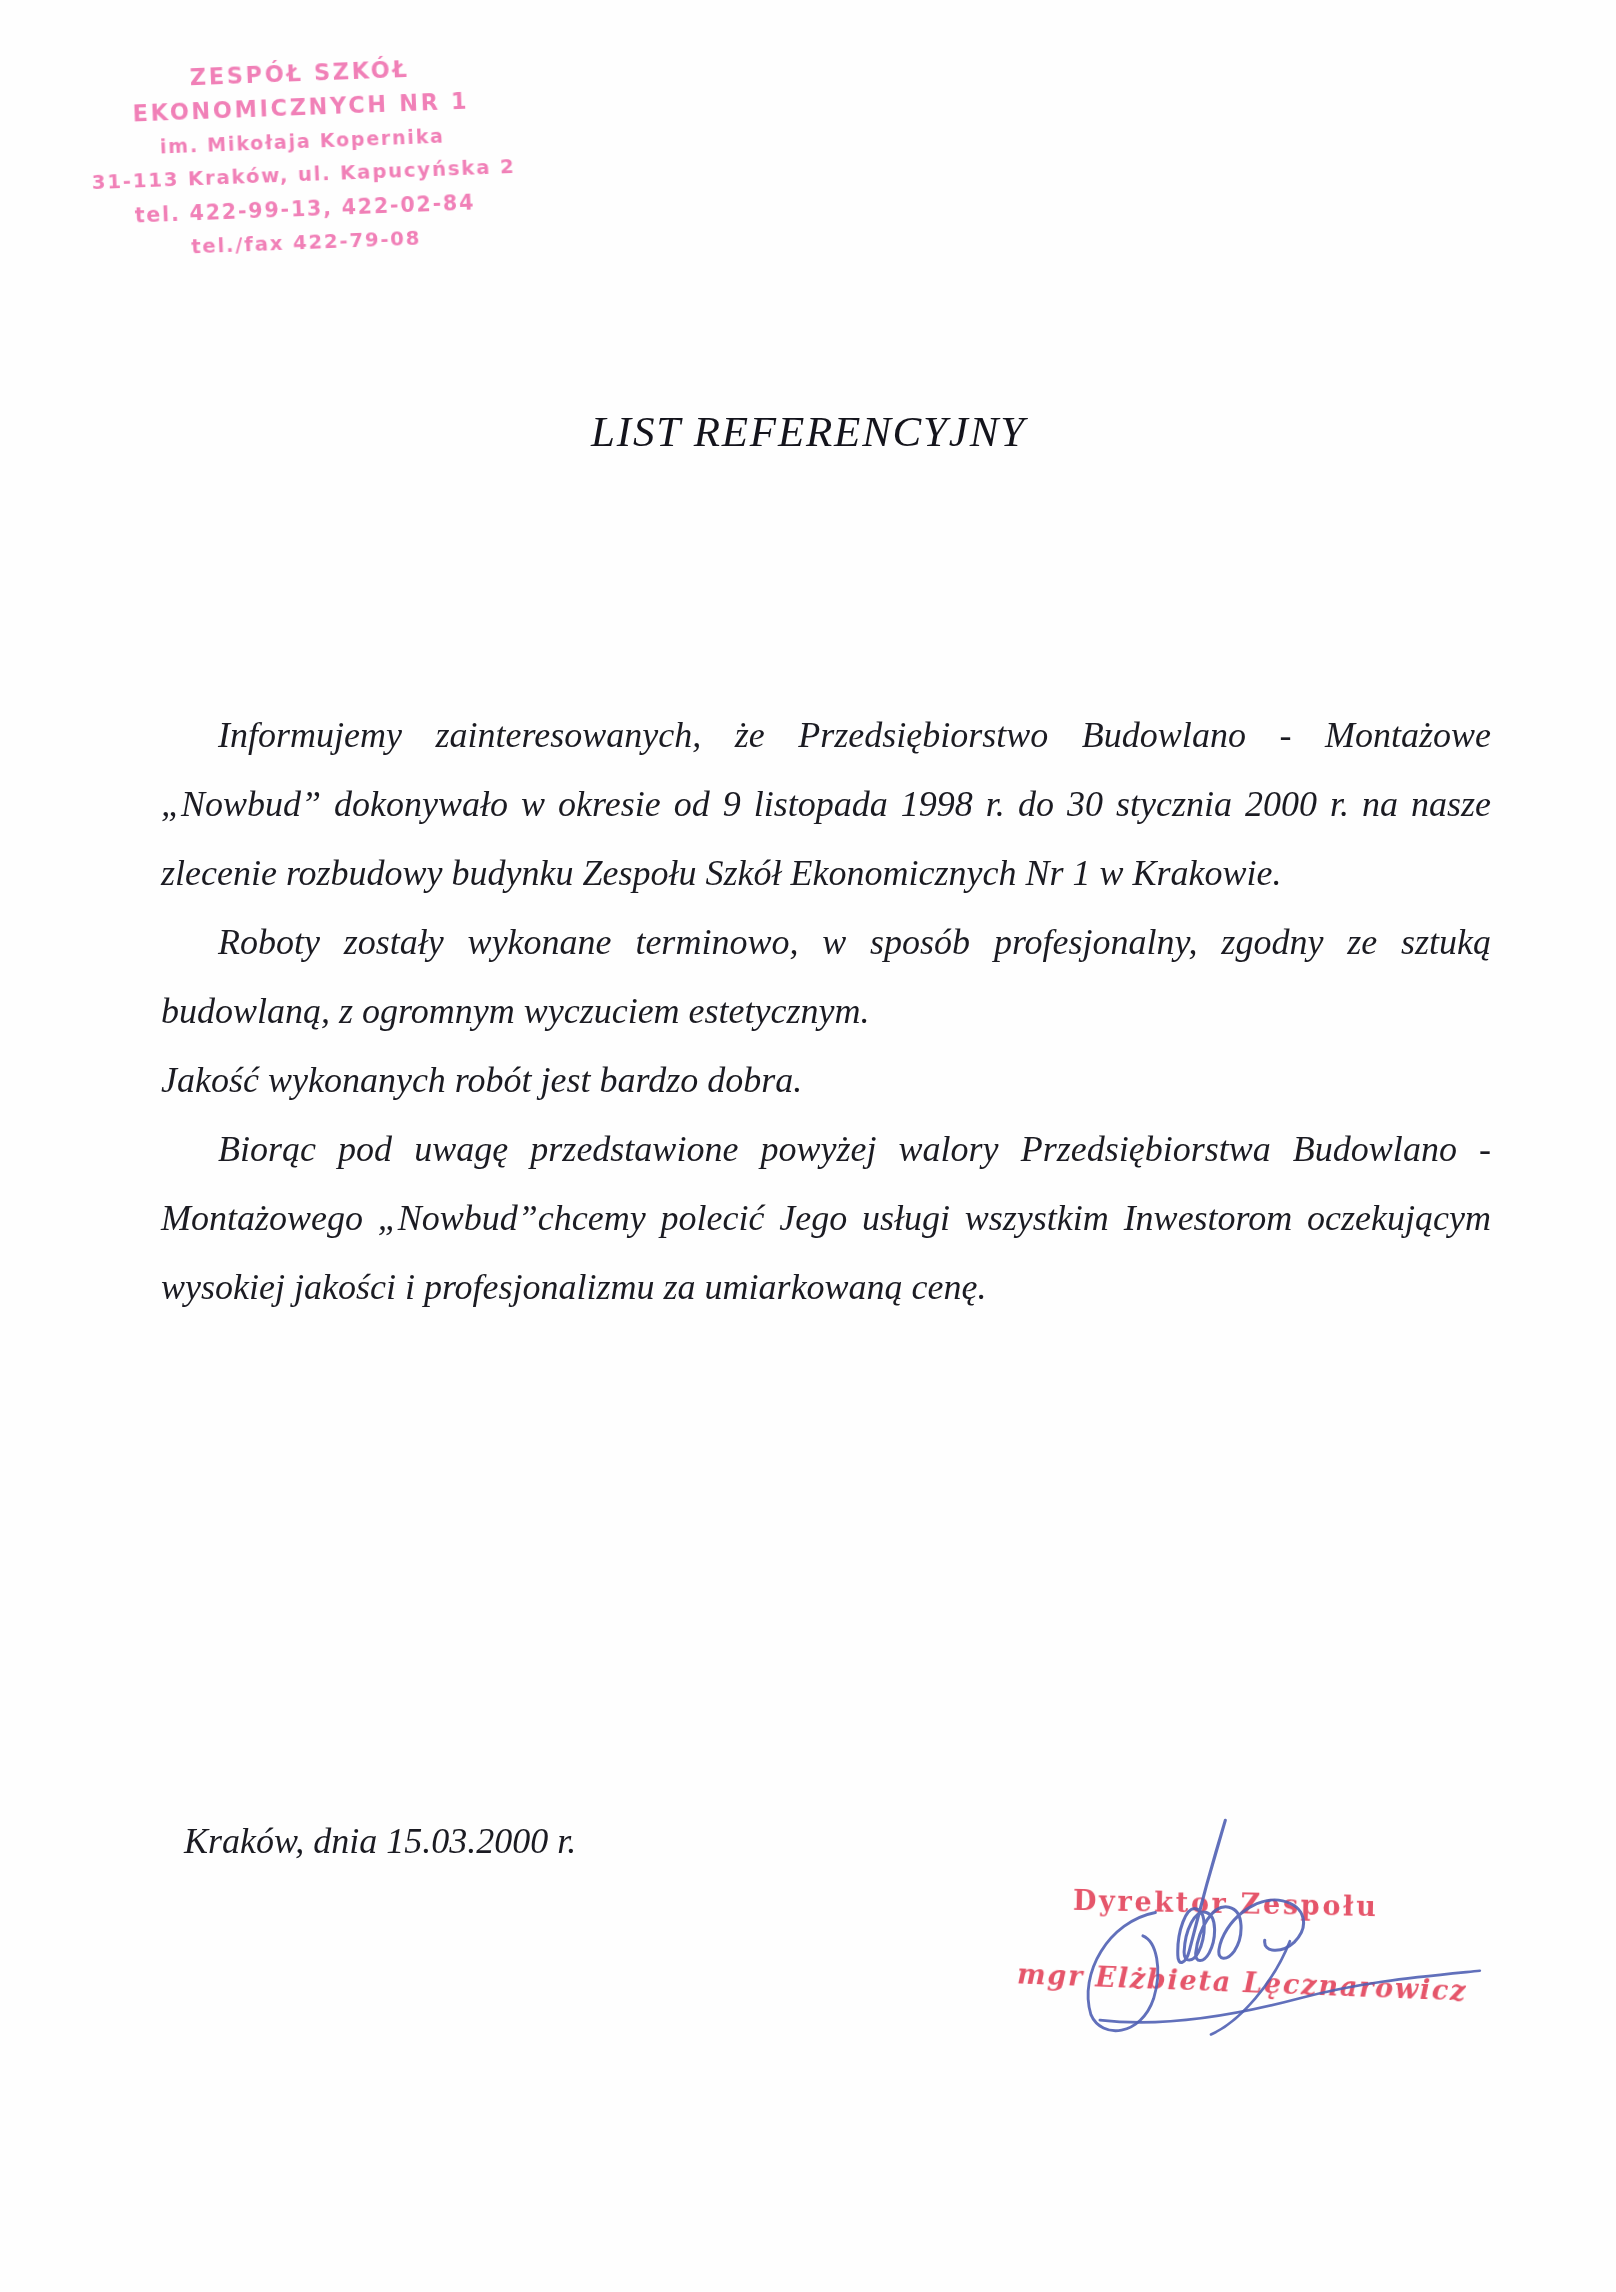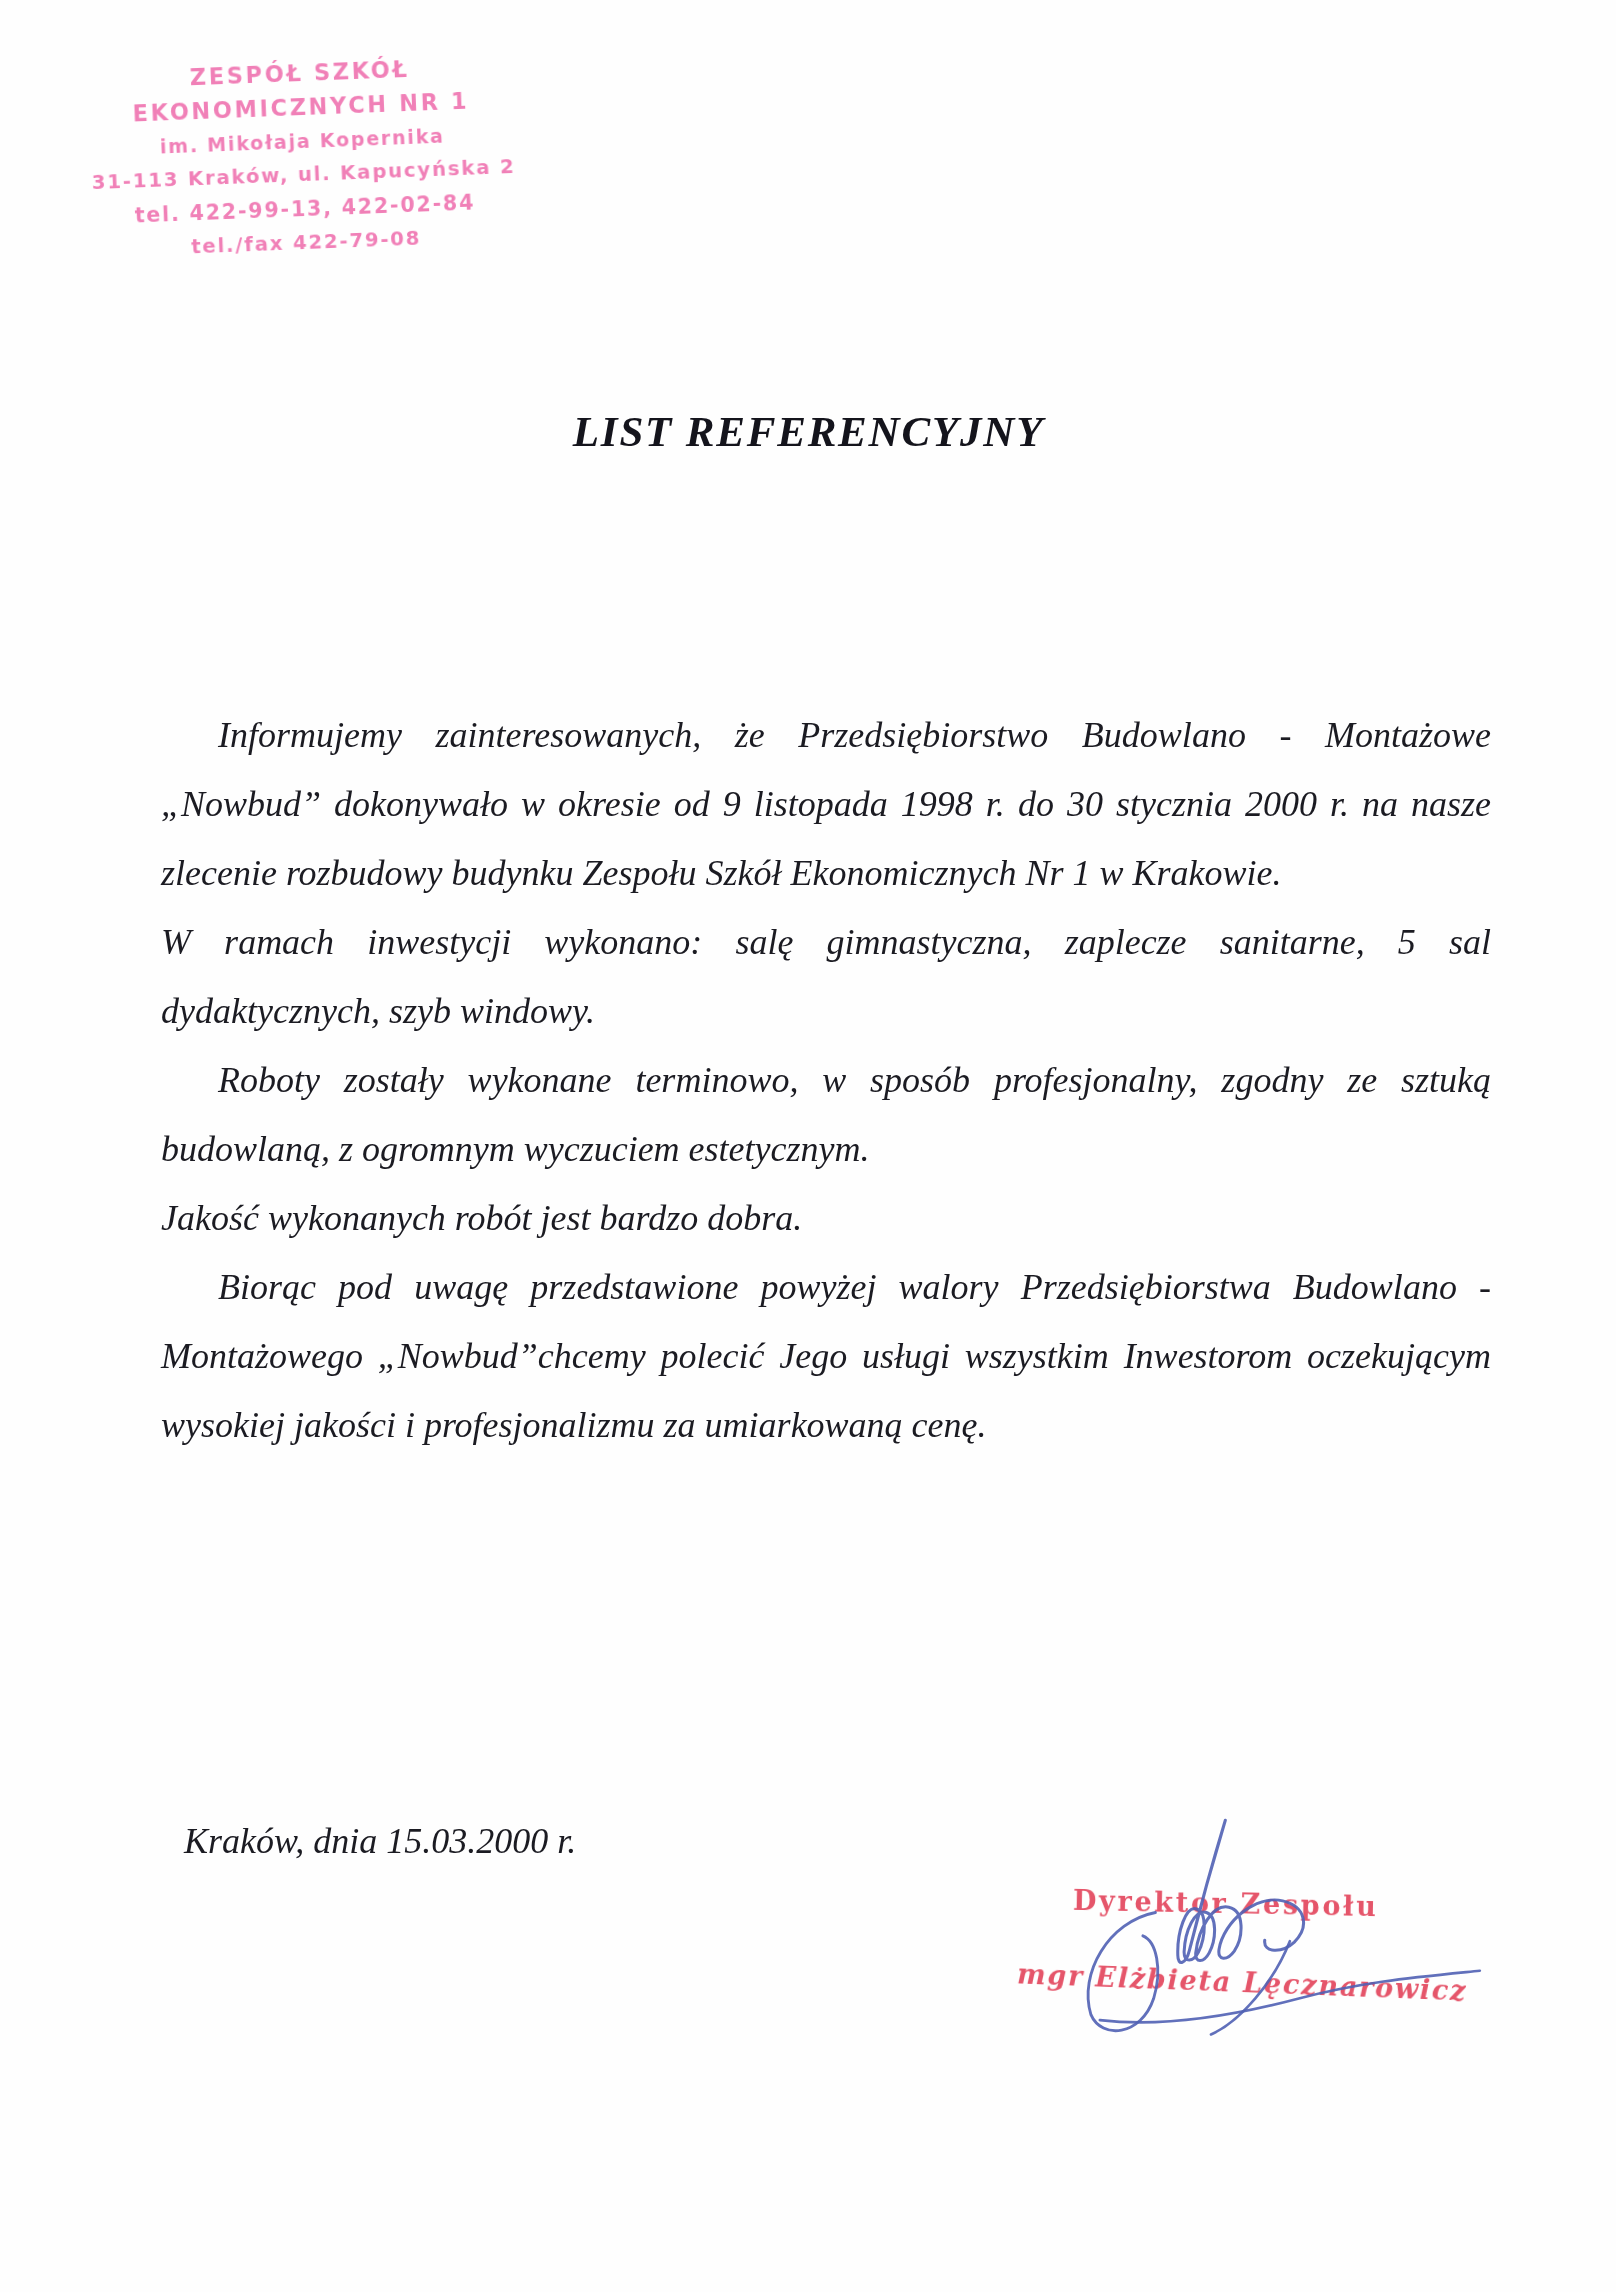--- a/index.html
+++ b/index.html
@@ -38,21 +38,20 @@
   .doc-title {
     position: absolute;
     left: 0;
     top: 407px;
     width: 100%;
     text-align: center;
     font-style: italic;
     font-size: 43px;
     letter-spacing: 1.8px;
     color: #14141c;
-    font-weight: bold;
   }
 
   
   .body-text {
     position: absolute;
     left: 161px;
     top: 701px;
     width: 1330px;
     font-style: italic;
     font-size: 36px;
@@ -123,21 +122,20 @@
     <div class="l1">im. Mikołaja Kopernika</div>
     <div class="l2">31-113 Kraków, ul. Kapucyńska 2</div>
     <div class="l3">tel. 422-99-13, 422-02-84</div>
     <div class="l4">tel./fax 422-79-08</div>
   </div>
 
   <div class="doc-title">LIST REFERENCYJNY</div>
 
   <div class="body-text">
     <p class="para indent">Informujemy zainteresowanych, że Przedsiębiorstwo Budowlano - Montażowe „Nowbud” dokonywało w okresie od 9 listopada 1998 r. do 30 stycznia 2000 r. na nasze zlecenie rozbudowy budynku Zespołu Szkół Ekonomicznych Nr 1 w Krakowie.</p>
-    <p class="para">W ramach inwestycji wykonano: salę gimnastyczna, zaplecze sanitarne, 5 sal dydaktycznych, szyb windowy.</p>
     <p class="para indent">Roboty zostały wykonane terminowo, w sposób profesjonalny, zgodny ze sztuką budowlaną, z ogromnym wyczuciem estetycznym.</p>
     <p class="para">Jakość wykonanych robót jest bardzo dobra.</p>
     <p class="para indent">Biorąc pod uwagę przedstawione powyżej walory Przedsiębiorstwa Budowlano - Montażowego „Nowbud”chcemy polecić Jego usługi wszystkim Inwestorom oczekującym wysokiej jakości i profesjonalizmu za umiarkowaną cenę.</p>
   </div>
 
   <div class="date-line">Kraków, dnia 15.03.2000 r.</div>
 
   <div class="sig-stamp title">Dyrektor Zespołu</div>
   <div class="sig-stamp name">mgr Elżbieta Lęcznarowicz</div>
 

